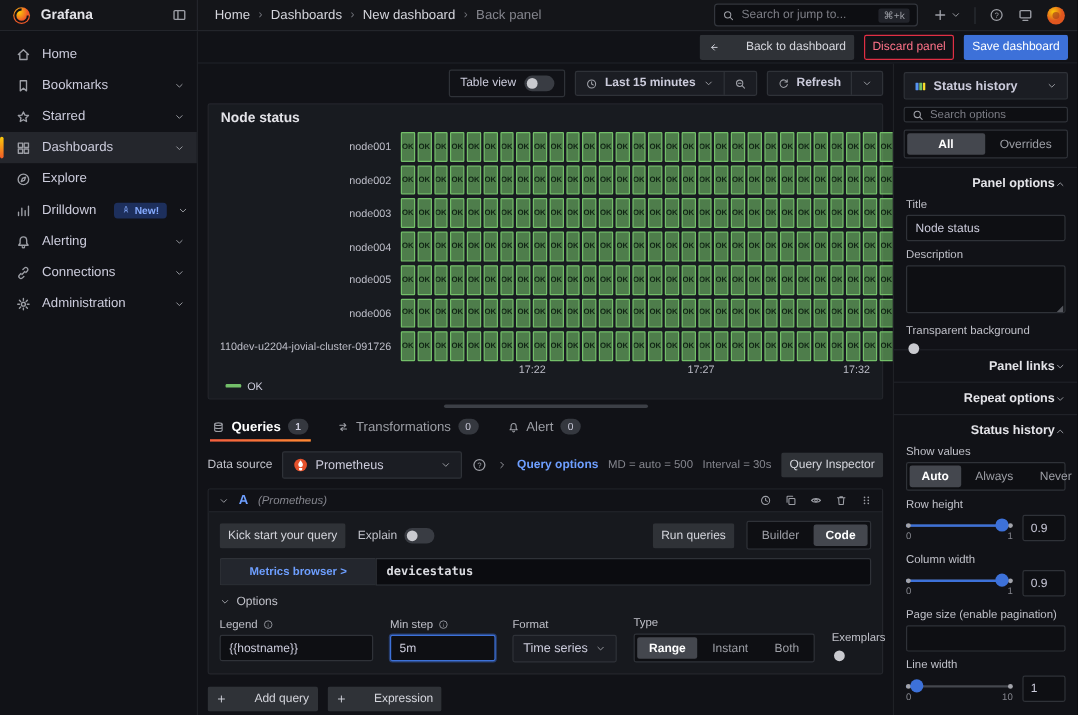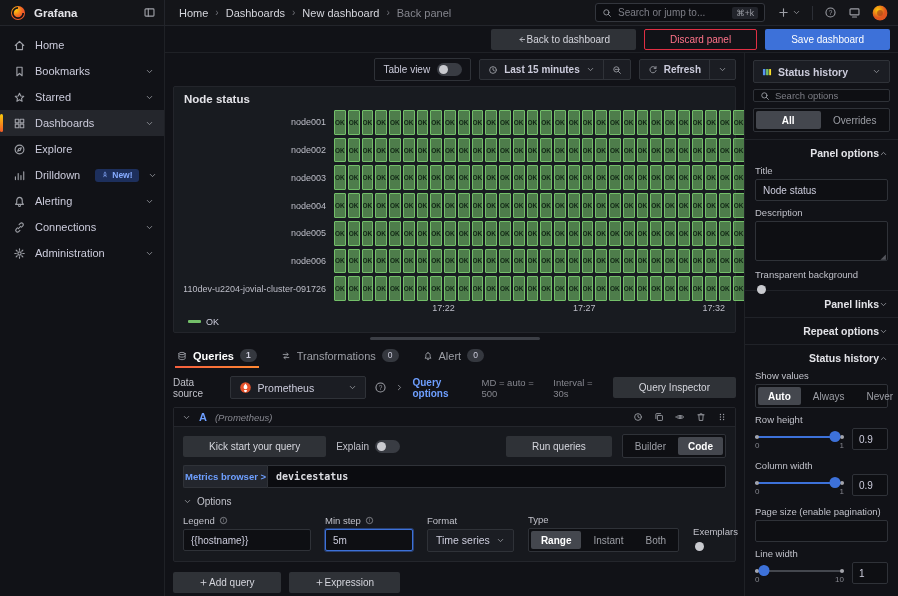--- a/index.html
+++ b/index.html
@@ -40,21 +40,21 @@
   .sitem.active::before{content:"";position:absolute;left:0;top:4px;bottom:4px;width:3px;border-radius:2px;background:linear-gradient(#fbca0a,#f05a28)}
   .newbadge{display:inline-flex;align-items:center;gap:3px;background:#1d2f5c;color:#86abff;font-size:8.5px;font-weight:600;padding:1.5px 6px;border-radius:3px;margin-left:6px}
   .newbadge .icon{width:8px;height:8px;color:#86abff}
 
   .main-col{flex:1;display:flex;flex-direction:column;min-width:0}
   .ehead{height:27px;flex:none;display:flex;justify-content:flex-end;align-items:center;gap:8px;padding:0 8px;border-bottom:1px solid #1f2126}
   .content-row{flex:1;display:flex;min-height:0}
   .main{flex:1;min-width:0;padding:0 8px;display:flex;flex-direction:column}
 
   
-  .btn{display:inline-flex;align-items:center;gap:1px;height:21px;padding:0 25px;border-radius:2px;background:#2f3237;color:#d5d6dd;font-size:10px;font-weight:500;border:1px solid transparent;cursor:pointer;white-space:nowrap}
+  .btn{display:inline-flex;align-items:center;gap:23px;height:21px;padding:0 6px;border-radius:2px;background:#2f3237;color:#d5d6dd;font-size:10px;font-weight:500;border:1px solid transparent;cursor:pointer;white-space:nowrap}
   .btn .icon{color:#d5d6dd}
   .btn-primary{background:#3d71d9;color:#fff}
   .btn-destructive{background:transparent;border:1px solid #e02f44;color:#ff7389}
   .switch{width:25px;height:13px;border-radius:8px;background:#393c43;position:relative;flex:none;cursor:pointer}
   .switch::after{content:"";position:absolute;left:2px;top:2px;width:9px;height:9px;border-radius:50%;background:#c9cacf}
   .select{display:inline-flex;align-items:center;gap:6px;height:23px;padding:0 8px;background:#1b1d23;border:1px solid #2f3238;border-radius:2px;font-size:10.5px;cursor:pointer;white-space:nowrap}
   .input{height:22px;background:#0e0f13;border:1px solid #2f3238;border-radius:2px;color:#ccccdc;padding:0 7px;font-size:10px;font-family:inherit;outline:none;width:100%}
   .radiogrp{display:inline-flex;background:#0e0f13;border:1px solid #2f3238;border-radius:2px;padding:2px;gap:2px}
   .radiogrp .opt{padding:0 10px;height:18px;display:flex;align-items:center;justify-content:center;color:#9d9fa6;font-size:10px;cursor:pointer;border-radius:2px}
   .radiogrp .opt.active{background:#44474e;color:#fff;font-weight:600}
@@ -103,21 +103,21 @@
   .qcard{border:1px solid #24262c;border-radius:2px;margin-top:8px;background:#17191e;flex:none}
   .qhead{display:flex;align-items:center;gap:8px;background:#111217;padding:3px 8px;border-bottom:1px solid #24262c}
   .refid{color:#6e9fff;font-weight:700;font-size:11px}
   .qds{color:#85868e;font-style:italic;font-size:9.5px}
   .qicons{margin-left:auto;display:flex;gap:11px}
   .qicons .icon{cursor:pointer}
   .qbody{padding:7px 9px 9px}
   .krow{display:flex;align-items:center;gap:10px}
   .explain{display:flex;align-items:center;gap:6px;font-size:10px;color:#c0c1c9}
   .mrow{display:flex;margin-top:7px}
-  .mbrowser{background:#23262d;color:#6e9fff;font-size:9.5px;font-weight:600;padding:0 1px;height:23px;display:flex;align-items:center;border:1px solid #2f3238;border-right:none;border-radius:2px 0 0 2px;cursor:pointer;white-space:nowrap}
+  .mbrowser{background:#23262d;color:#6e9fff;font-size:9.5px;font-weight:600;padding:0 24px;height:23px;display:flex;align-items:center;border:1px solid #2f3238;border-right:none;border-radius:2px 0 0 2px;cursor:pointer;white-space:nowrap}
   .mono{flex:1;height:23px;font-family:"DejaVu Sans Mono",monospace;font-size:10px;font-weight:700;background:#0b0c10;border:1px solid #2f3238;border-radius:0 2px 2px 0;color:#dcdde2;padding:0 8px;outline:none}
   .ohead{display:flex;align-items:center;gap:5px;margin-top:8px;font-size:10px;color:#c0c1c9;cursor:pointer}
   .fields{display:flex;gap:14px;align-items:center;margin-top:0}
   .field .lbl{margin-top:7px}
   .focused{border-color:#3d71d9;box-shadow:0 0 0 1px rgba(61,113,217,0.45)}
   .addrow{display:flex;gap:8px;margin-top:10px;flex:none}
 
   
   .opane{width:154px;flex:none;border-left:1px solid #1f2126;background:#111217;display:flex;flex-direction:column;overflow:hidden}
   .viz-row{padding:7px 8px 4px}

